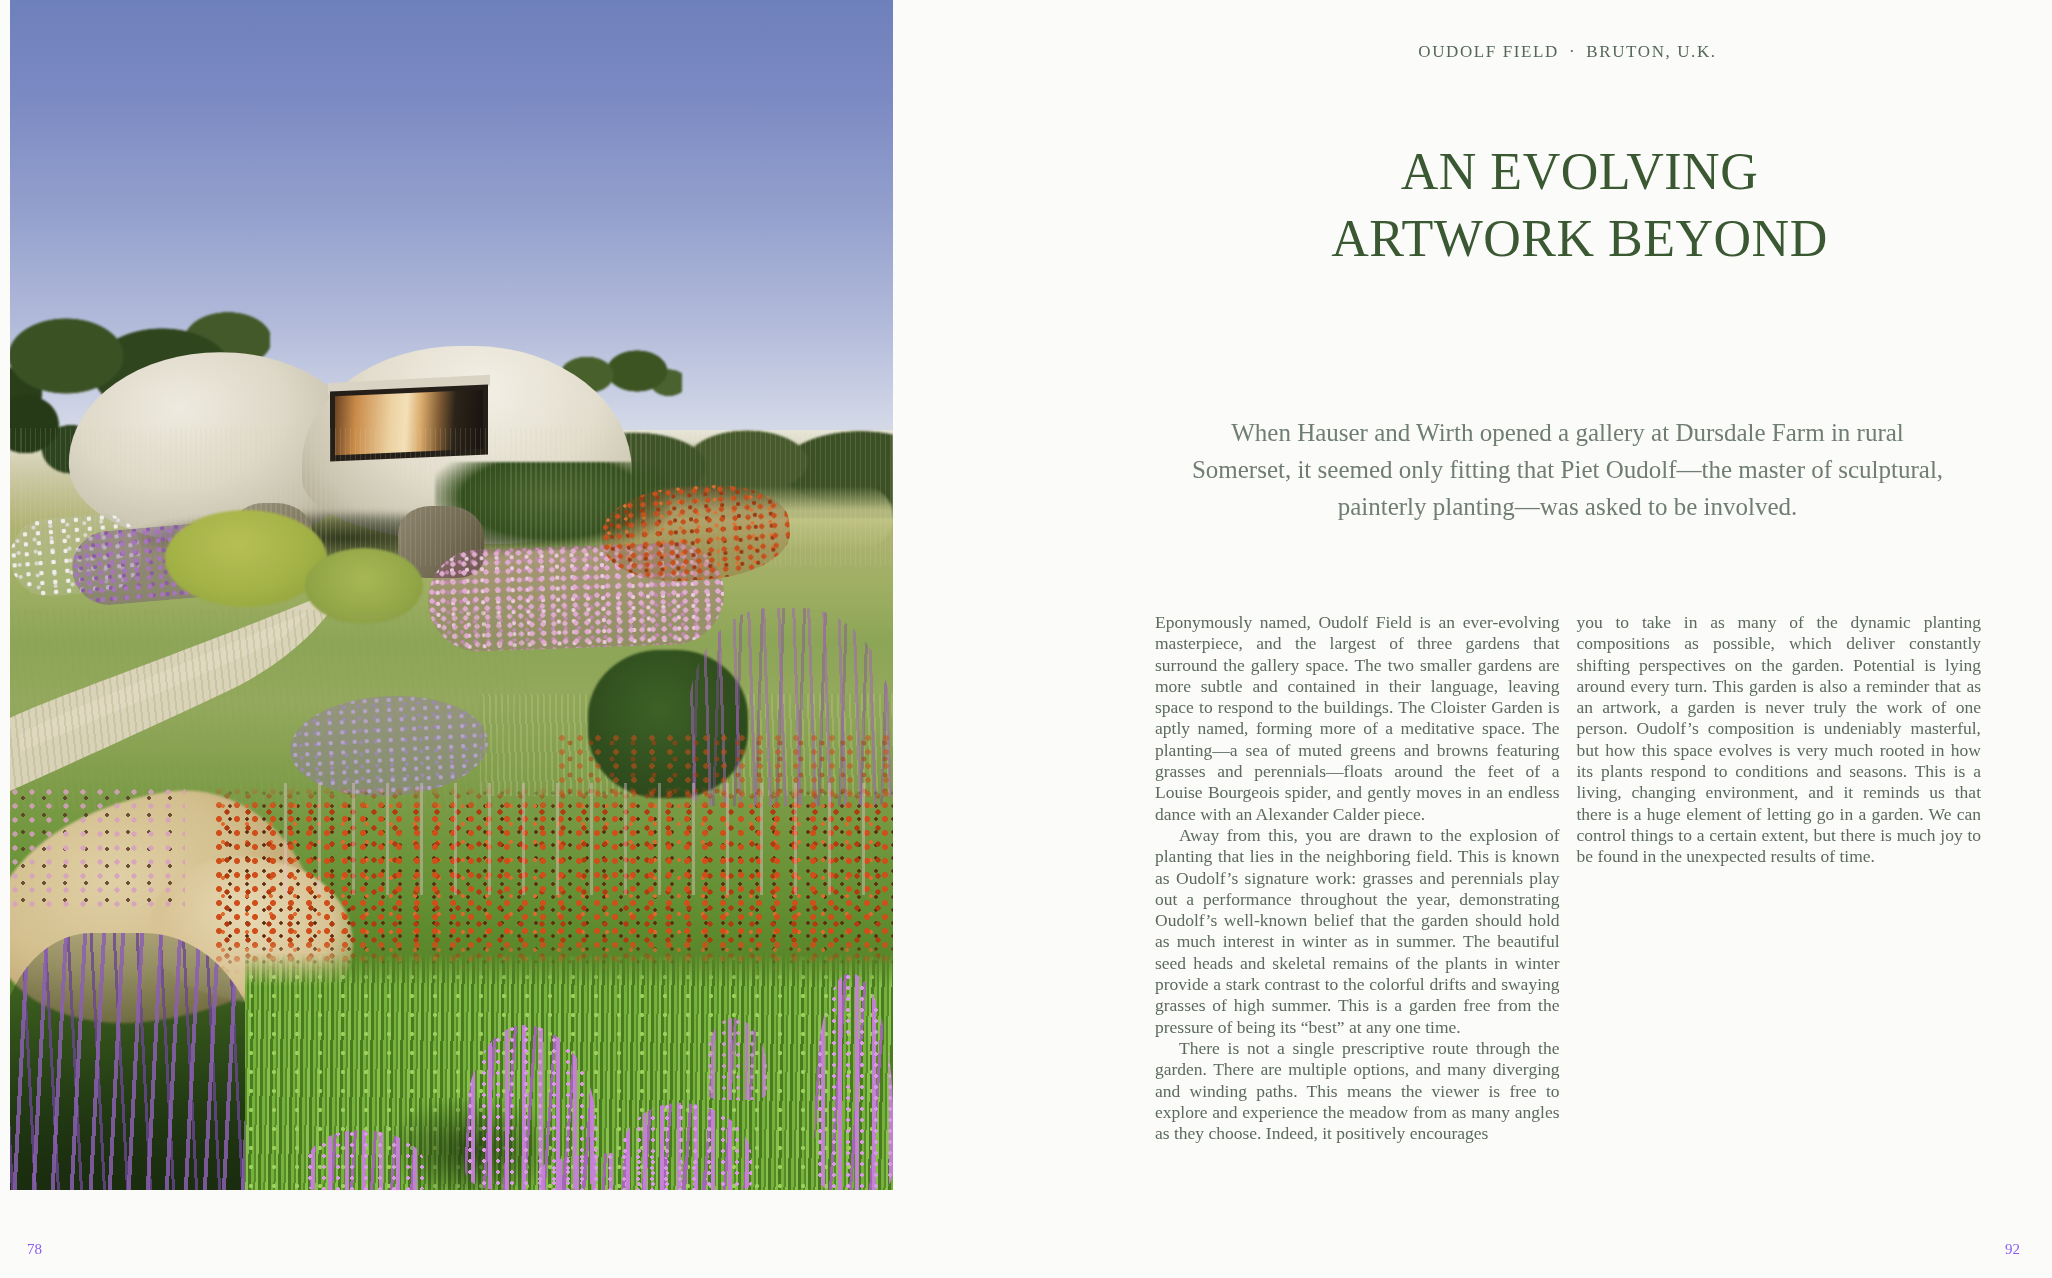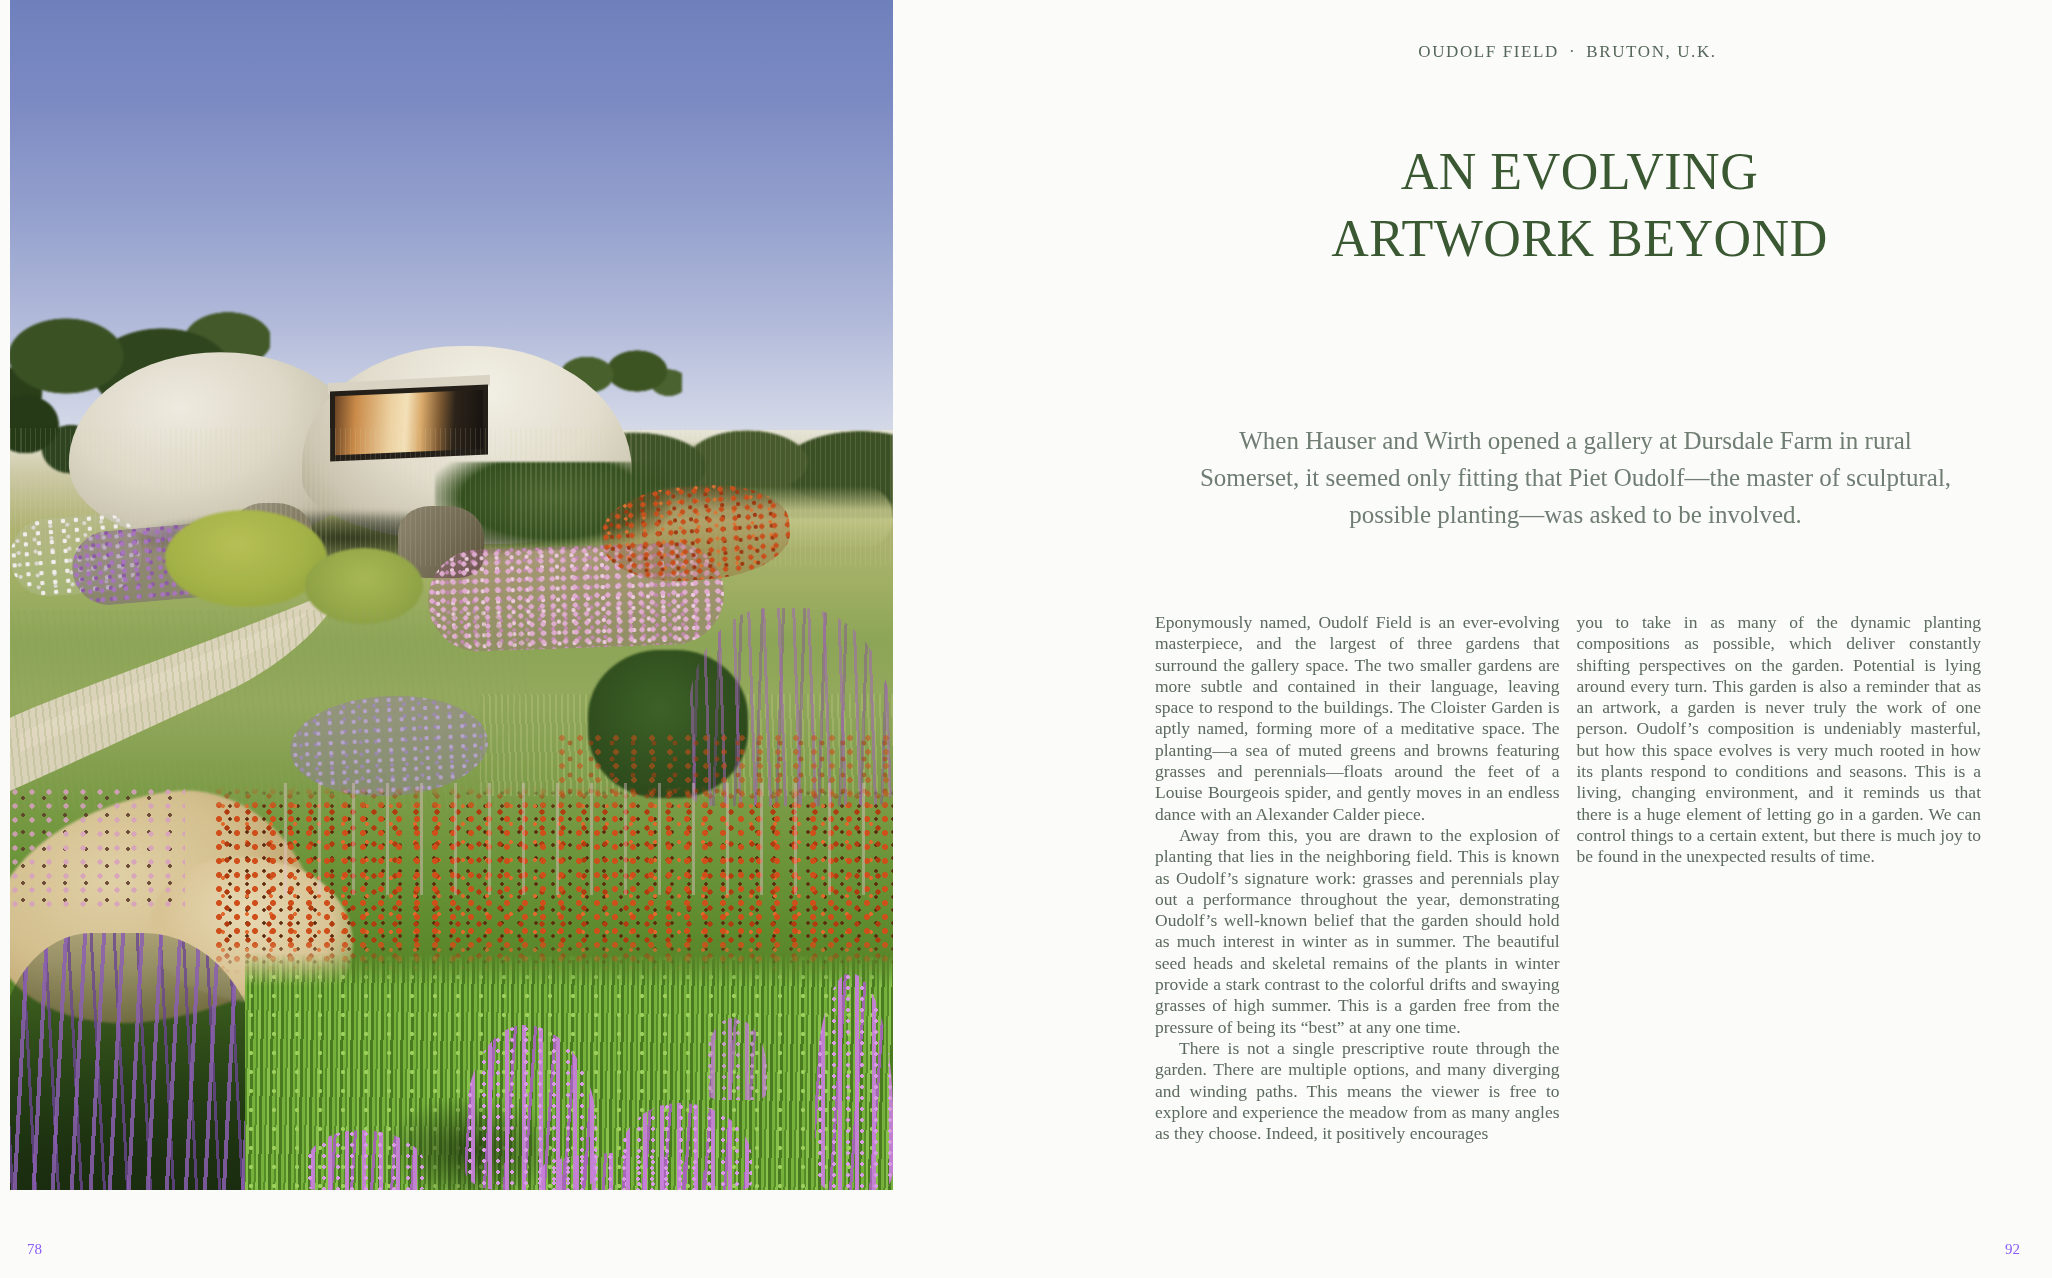--- a/index.html
+++ b/index.html
@@ -158,21 +158,21 @@
   .p3{left:610px;top:1103px;width:132px;height:89px;}
   .p4{left:805px;top:973px;width:78px;height:219px;}
   .p5{left:525px;top:1153px;width:172px;height:39px;}
   .p6{left:695px;top:1018px;width:62px;height:82px;opacity:.8;}
   
   .eyebrow{position:absolute;left:1155px;width:825px;top:42px;text-align:center;
     font-size:17px;letter-spacing:1.6px;color:#55675a;}
   .title{position:absolute;left:1155px;width:825px;top:126px;margin:12px;text-align:center;
     font-size:52px;line-height:67px;font-weight:400;color:#3a5832;letter-spacing:.5px;}
   .title span{display:block;}
-  .intro{position:absolute;left:1130px;width:875px;top:414px;margin:8px;text-align:center;
+  .intro{position:absolute;left:1130px;width:875px;top:414px;margin:0;text-align:center;
     font-size:25px;line-height:37px;color:#6f7d72;}
   .intro span{display:block;}
   .columns{position:absolute;left:1155px;top:612px;width:826px;display:flex;gap:17px;}
   .col{flex:1;font-size:17.5px;line-height:21.3px;color:#5c6a5e;text-align:justify;
     hyphens:auto;-webkit-hyphens:auto;}
   .col p{margin:0;}
   .col-1 p + p{text-indent:24px;}
   .folio{position:absolute;font-size:15px;color:#8b5cf6;}
   .folio-left{left:27px;top:1241px;}
   .folio-right{right:32px;top:1241px;}
@@ -241,21 +241,21 @@
     <header class="eyebrow">OUDOLF FIELD · BRUTON, U.K.</header>
 
     <h1 class="title">
       <span>AN EVOLVING</span>
       <span>ARTWORK BEYOND</span>
     </h1>
 
     <p class="intro">
       <span>When Hauser and Wirth opened a gallery at Dursdale Farm in rural</span>
       <span>Somerset, it seemed only fitting that Piet Oudolf—the master of sculptural,</span>
-      <span>possible planting—was asked to be involved.</span>
+      <span>painterly planting—was asked to be involved.</span>
     </p>
 
     <div class="columns">
       <div class="col col-1">
         <p>Eponymously named, Oudolf Field is an ever-evolving masterpiece, and the largest of three gardens that surround the gallery space. The two smaller gardens are more subtle and contained in their language, leaving space to respond to the buildings. The Cloister Garden is aptly named, forming more of a meditative space. The planting—a sea of muted greens and browns featuring grasses and perennials—floats around the feet of a Louise Bourgeois spider, and gently moves in an endless dance with an Alexander Calder piece.</p>
         <p>Away from this, you are drawn to the explosion of planting that lies in the neighboring field. This is known as Oudolf’s signature work: grasses and perennials play out a performance throughout the year, demonstrating Oudolf’s well-known belief that the garden should hold as much interest in winter as in summer. The beautiful seed heads and skeletal remains of the plants in winter provide a stark contrast to the colorful drifts and swaying grasses of high summer. This is a garden free from the pressure of being its “best” at any one time.</p>
         <p>There is not a single prescriptive route through the garden. There are multiple options, and many diverging and winding paths. This means the viewer is free to explore and experience the meadow from as many angles as they choose. Indeed, it positively encourages</p>
       </div>
       <div class="col col-2">
         <p>you to take in as many of the dynamic planting compositions as possible, which deliver constantly shifting perspectives on the garden. Potential is lying around every turn. This garden is also a reminder that as an artwork, a garden is never truly the work of one person. Oudolf’s composition is undeniably masterful, but how this space evolves is very much rooted in how its plants respond to conditions and seasons. This is a living, changing environment, and it reminds us that there is a huge element of letting go in a garden. We can control things to a certain extent, but there is much joy to be found in the unexpected results of time.</p>

